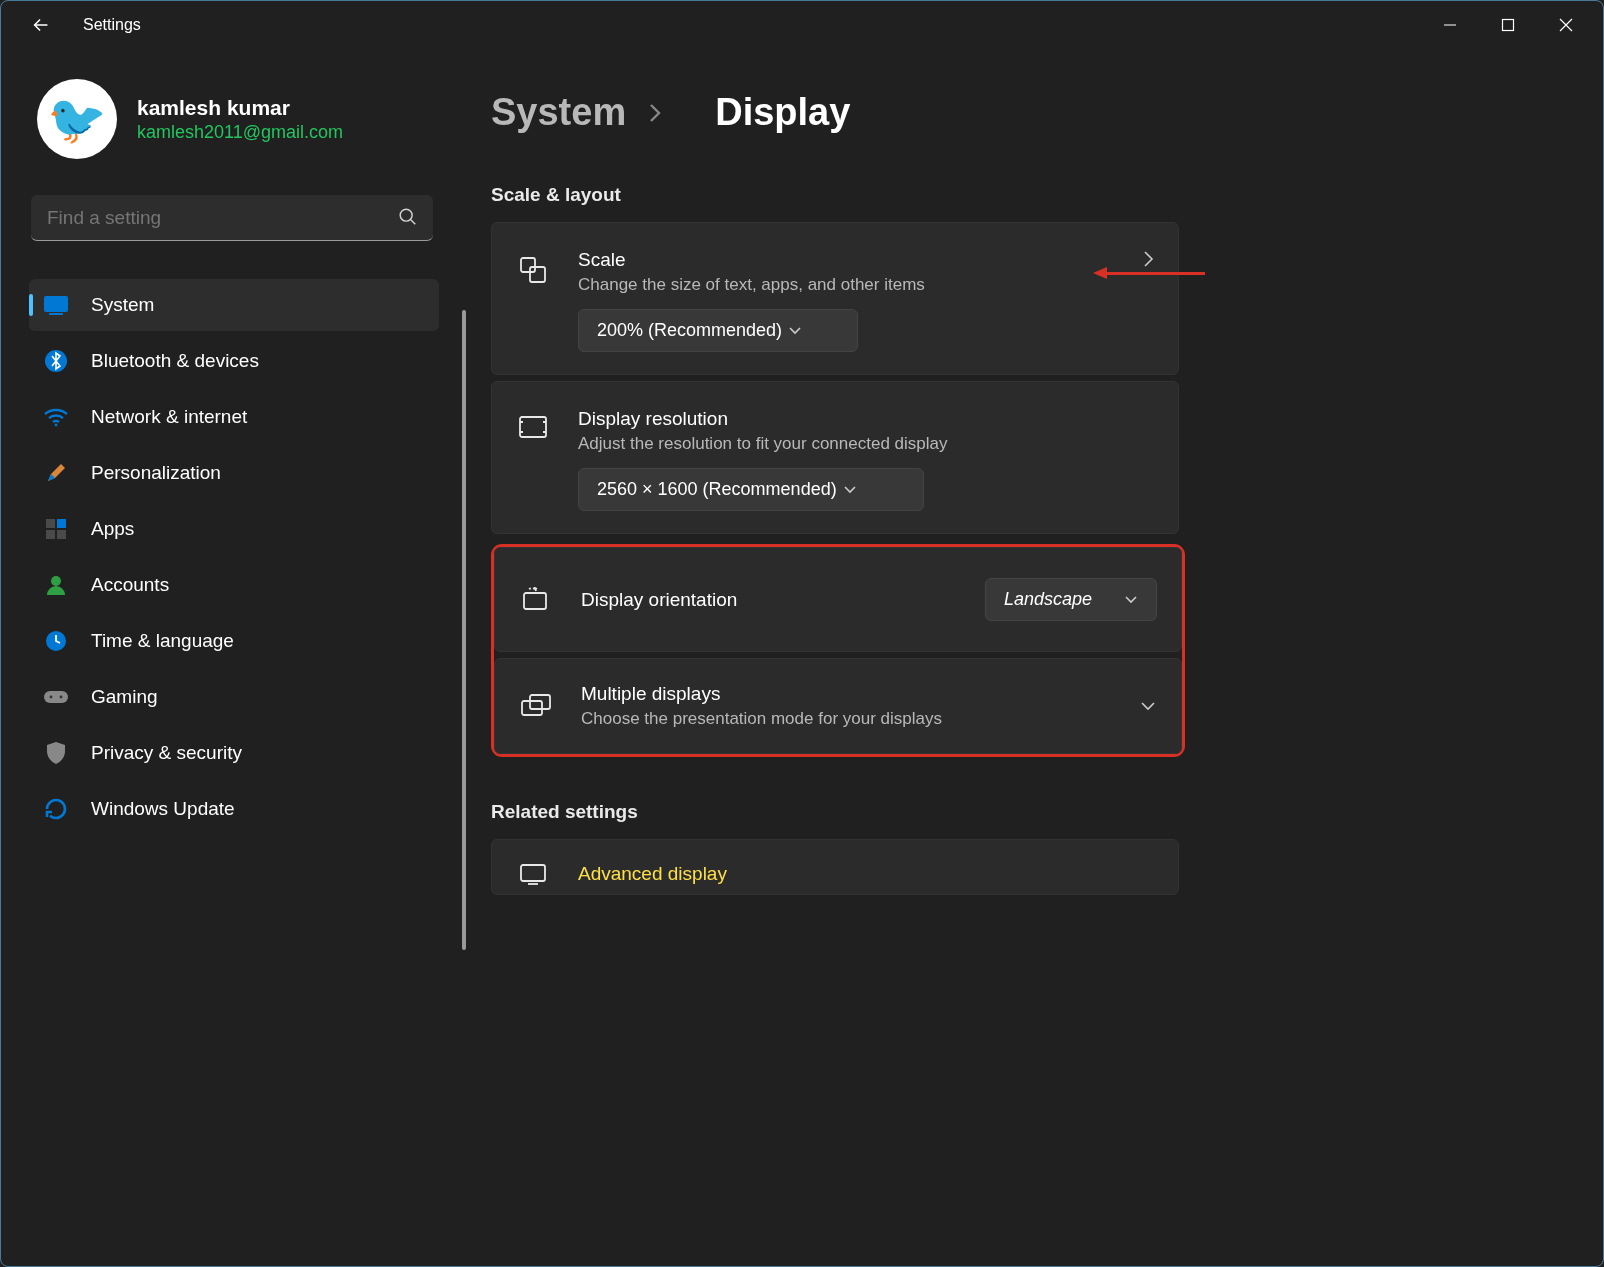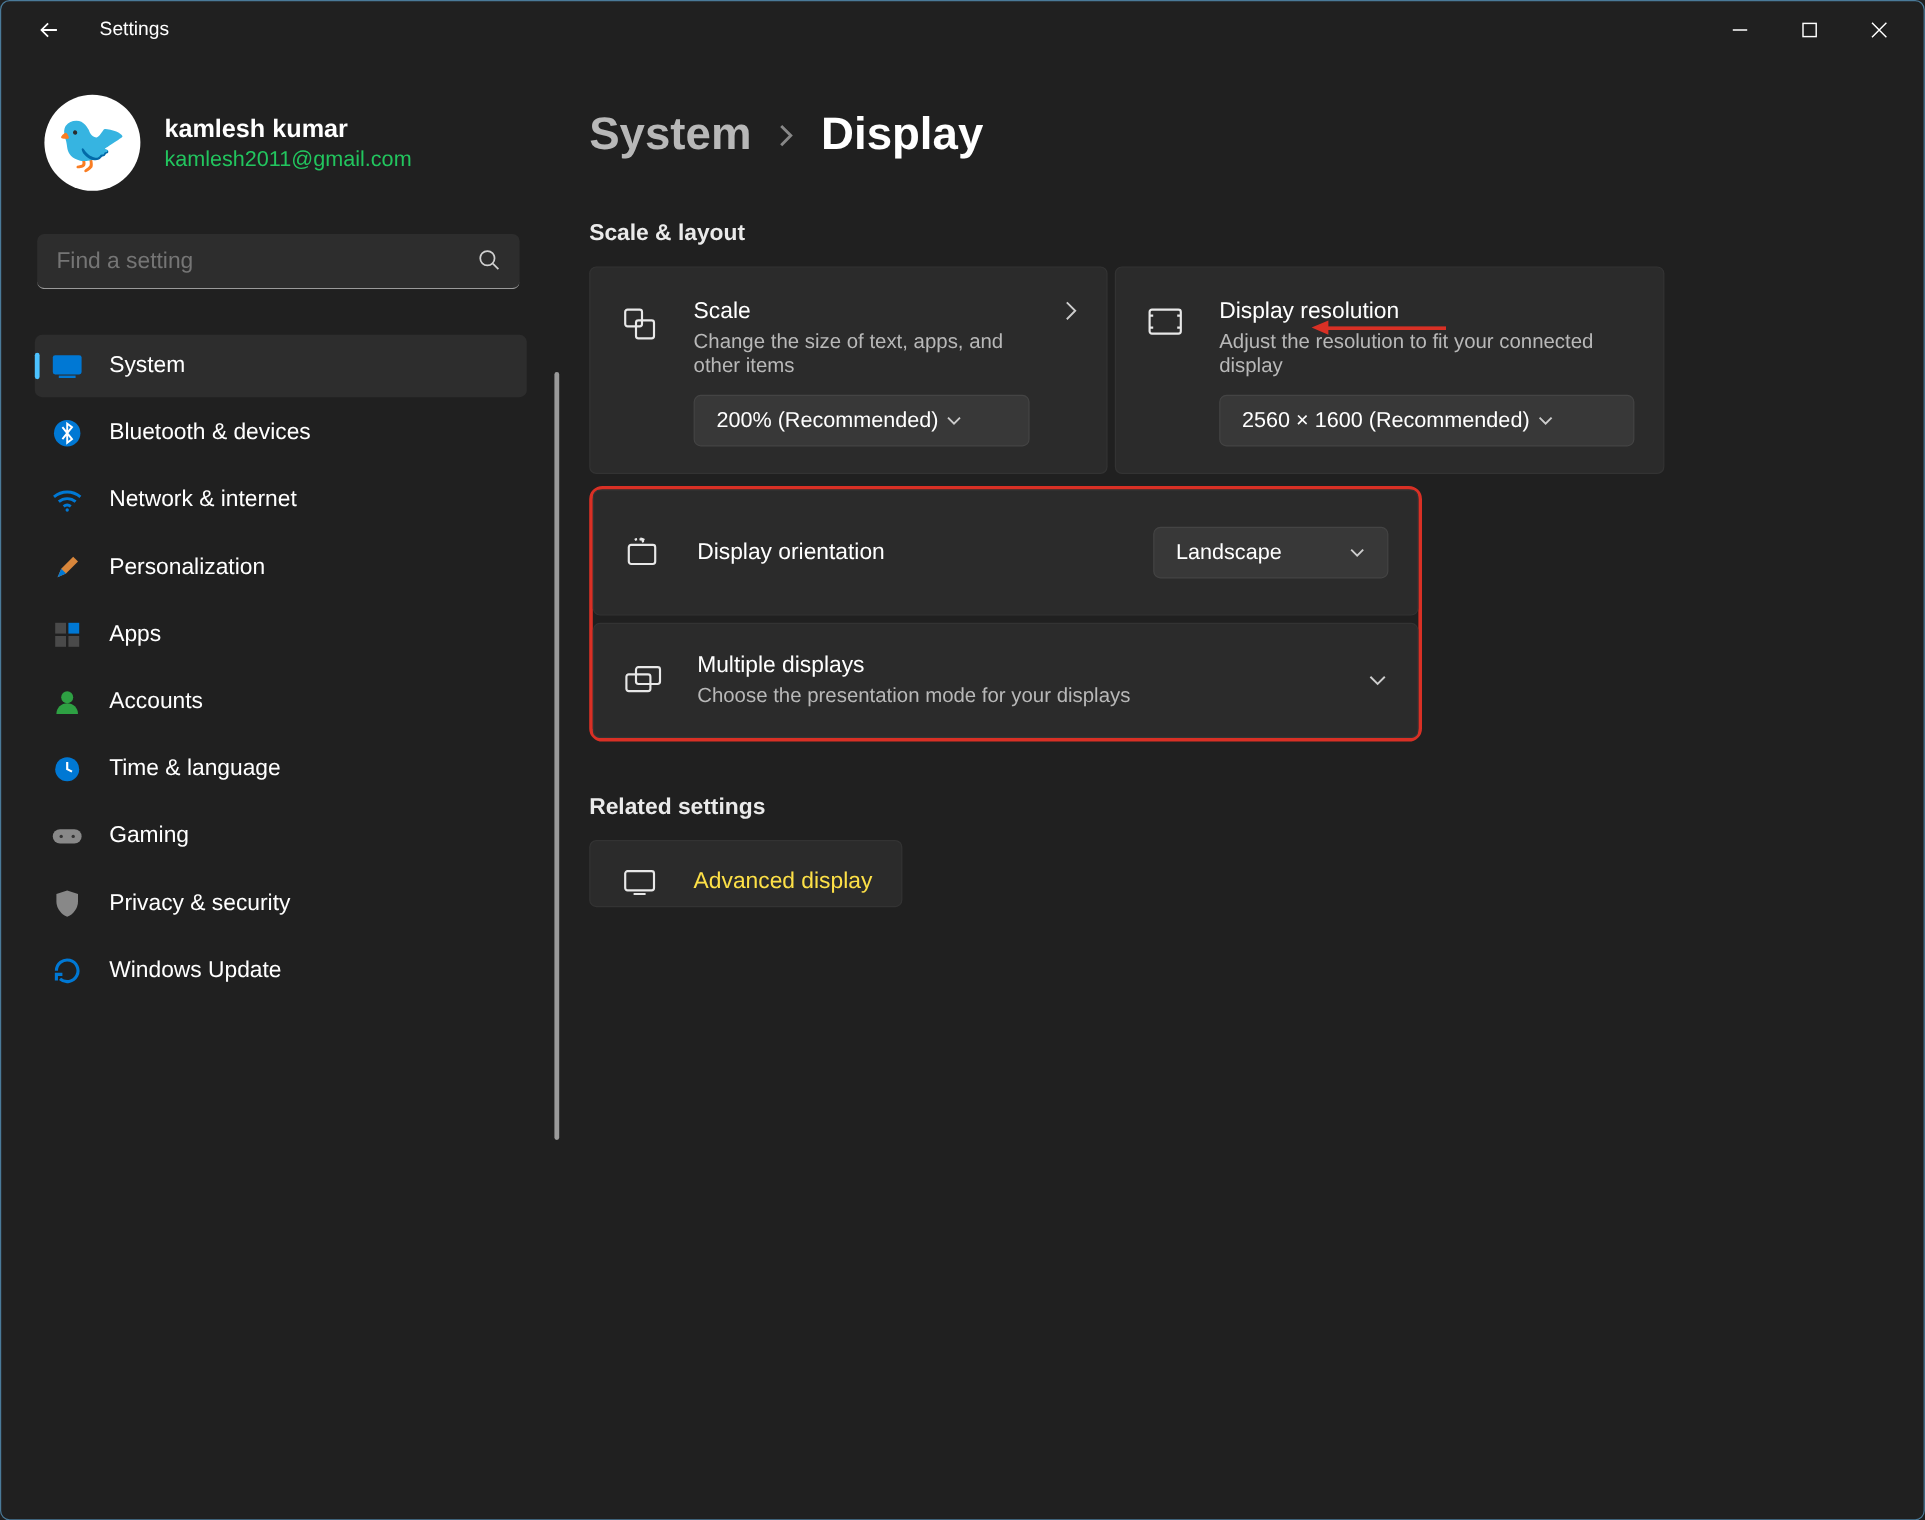--- a/index.html
+++ b/index.html
@@ -28,29 +28,29 @@
 .nav-item.active { background: #2d2d2d; }
 .nav-item.active::before { content:""; position:absolute; left:0; width:4px; height:22px; background:#4cc2ff; border-radius:3px; margin-top:0; }
 .nav-icon { width: 26px; height: 26px; display:inline-flex; align-items:center; justify-content:center; font-size:22px; }
 
 .scroll-indicator { position:absolute; left:462px; top:310px; width:4px; height:640px; background:#9a9a9a; border-radius:3px; }
 
 .main { flex: 1; padding: 42px 30px 0 40px; overflow: hidden; position: relative; }
 .breadcrumb { display: flex; align-items: center; gap: 20px; margin-bottom: 50px; }
 .crumb-parent { font-size: 38px; font-weight: 600; color: #b8b8b8; }
 .crumb-sep { color: #888; }
-.crumb-current { font-size: 38px; font-weight: 600; }
+.crumb-current { font-size: 38px; font-weight: 600; margin-left: 31px; }
 
 .section-title { font-size: 19px; font-weight: 600; margin-bottom: 16px; color: #eaeaea; }
 
 .arrow-annotation { position:absolute; left:642px; top:218px; display:flex; align-items:center; }
 .arrow-line { width:100px; height:3px; background:#d93025; }
 .arrow-head { width:0; height:0; border-top:6px solid transparent; border-bottom:6px solid transparent; border-right:14px solid #d93025; margin-right:-2px;}
 
-.cards { display:flex; flex-direction:row; gap:6px; width: 624px; }
+.cards { display:flex; flex-direction:column; gap:6px; width: 688px; }
 .card { background:#2b2b2b; border:1px solid #333; border-radius:6px; padding: 20px 24px; display:flex; align-items:center; gap:28px; cursor:pointer; }
 .card .card-icon { width:34px; display:flex; justify-content:center; color:#e8e8e8;}
 .card-body { flex:1; }
 .card-title { font-size: 19px; }
 .card-sub { font-size: 17px; color:#b8b8b8; margin-top:4px; }
 .card-end { display:flex; align-items:center; }
 
 .dropdown { background:#383838; border:1px solid #444; border-radius:6px; padding: 10px 18px; display:flex; align-items:center; gap:6px; font-size:18px; cursor:pointer; }
 .dropdown .chev { color:#ccc; }
 
@@ -288,21 +288,21 @@
           <svg width="30" height="26" viewBox="0 0 30 26" fill="none" stroke="#e8e8e8" stroke-width="1.8">
               <rect x="3" y="6" width="22" height="16" rx="2"></rect>
               <path d="M8 2a6 6 0 0 1 6 0" stroke-dasharray="2 2"></path>
               <path d="M16 2l-2-1 1 3"></path>
             </svg>
         </div>
         <div class="card-body">
           <div class="card-title">Display orientation</div>
         </div>
         <div class="card-end">
-          <div class="dropdown" style="width:196px;justify-content:space-between;">
+          <div class="dropdown" style="width:172px;justify-content:space-between;font-style:italic;">
             <span>Landscape</span>
             <span class="chev">
                 <svg width="14" height="10" viewBox="0 0 14 10" fill="none" stroke="#ccc" stroke-width="1.6">
                   <path d="M2 2l5 5 5-5"></path>
                 </svg>
               </span>
           </div>
         </div>
       </div>
 

